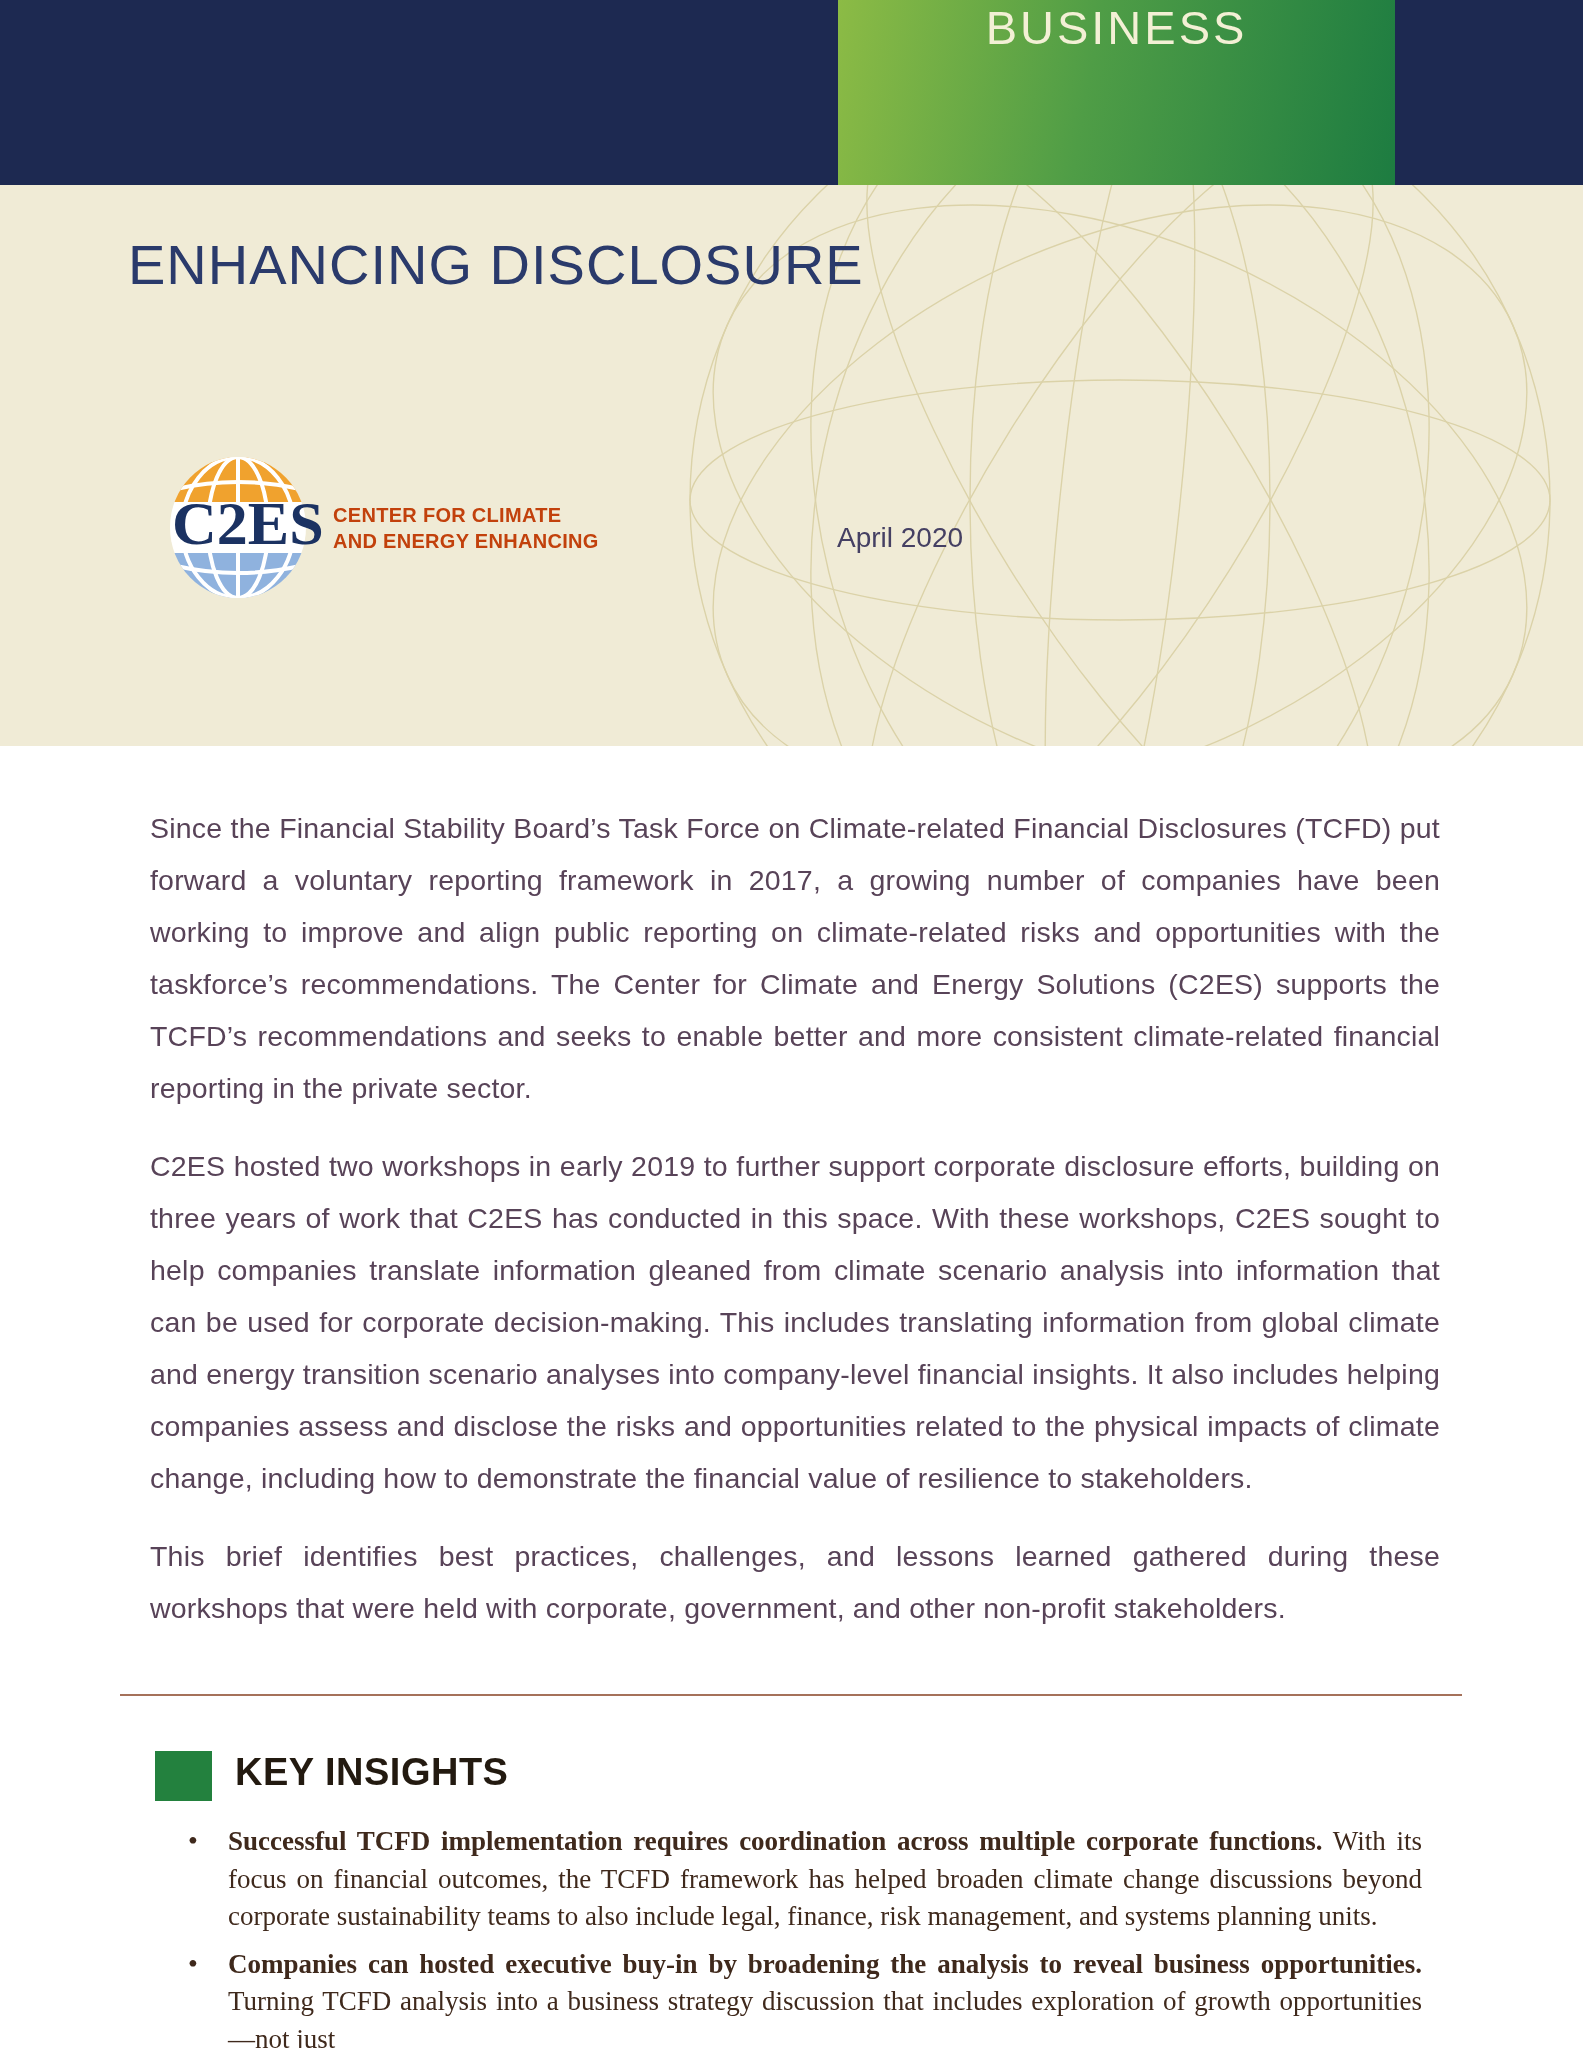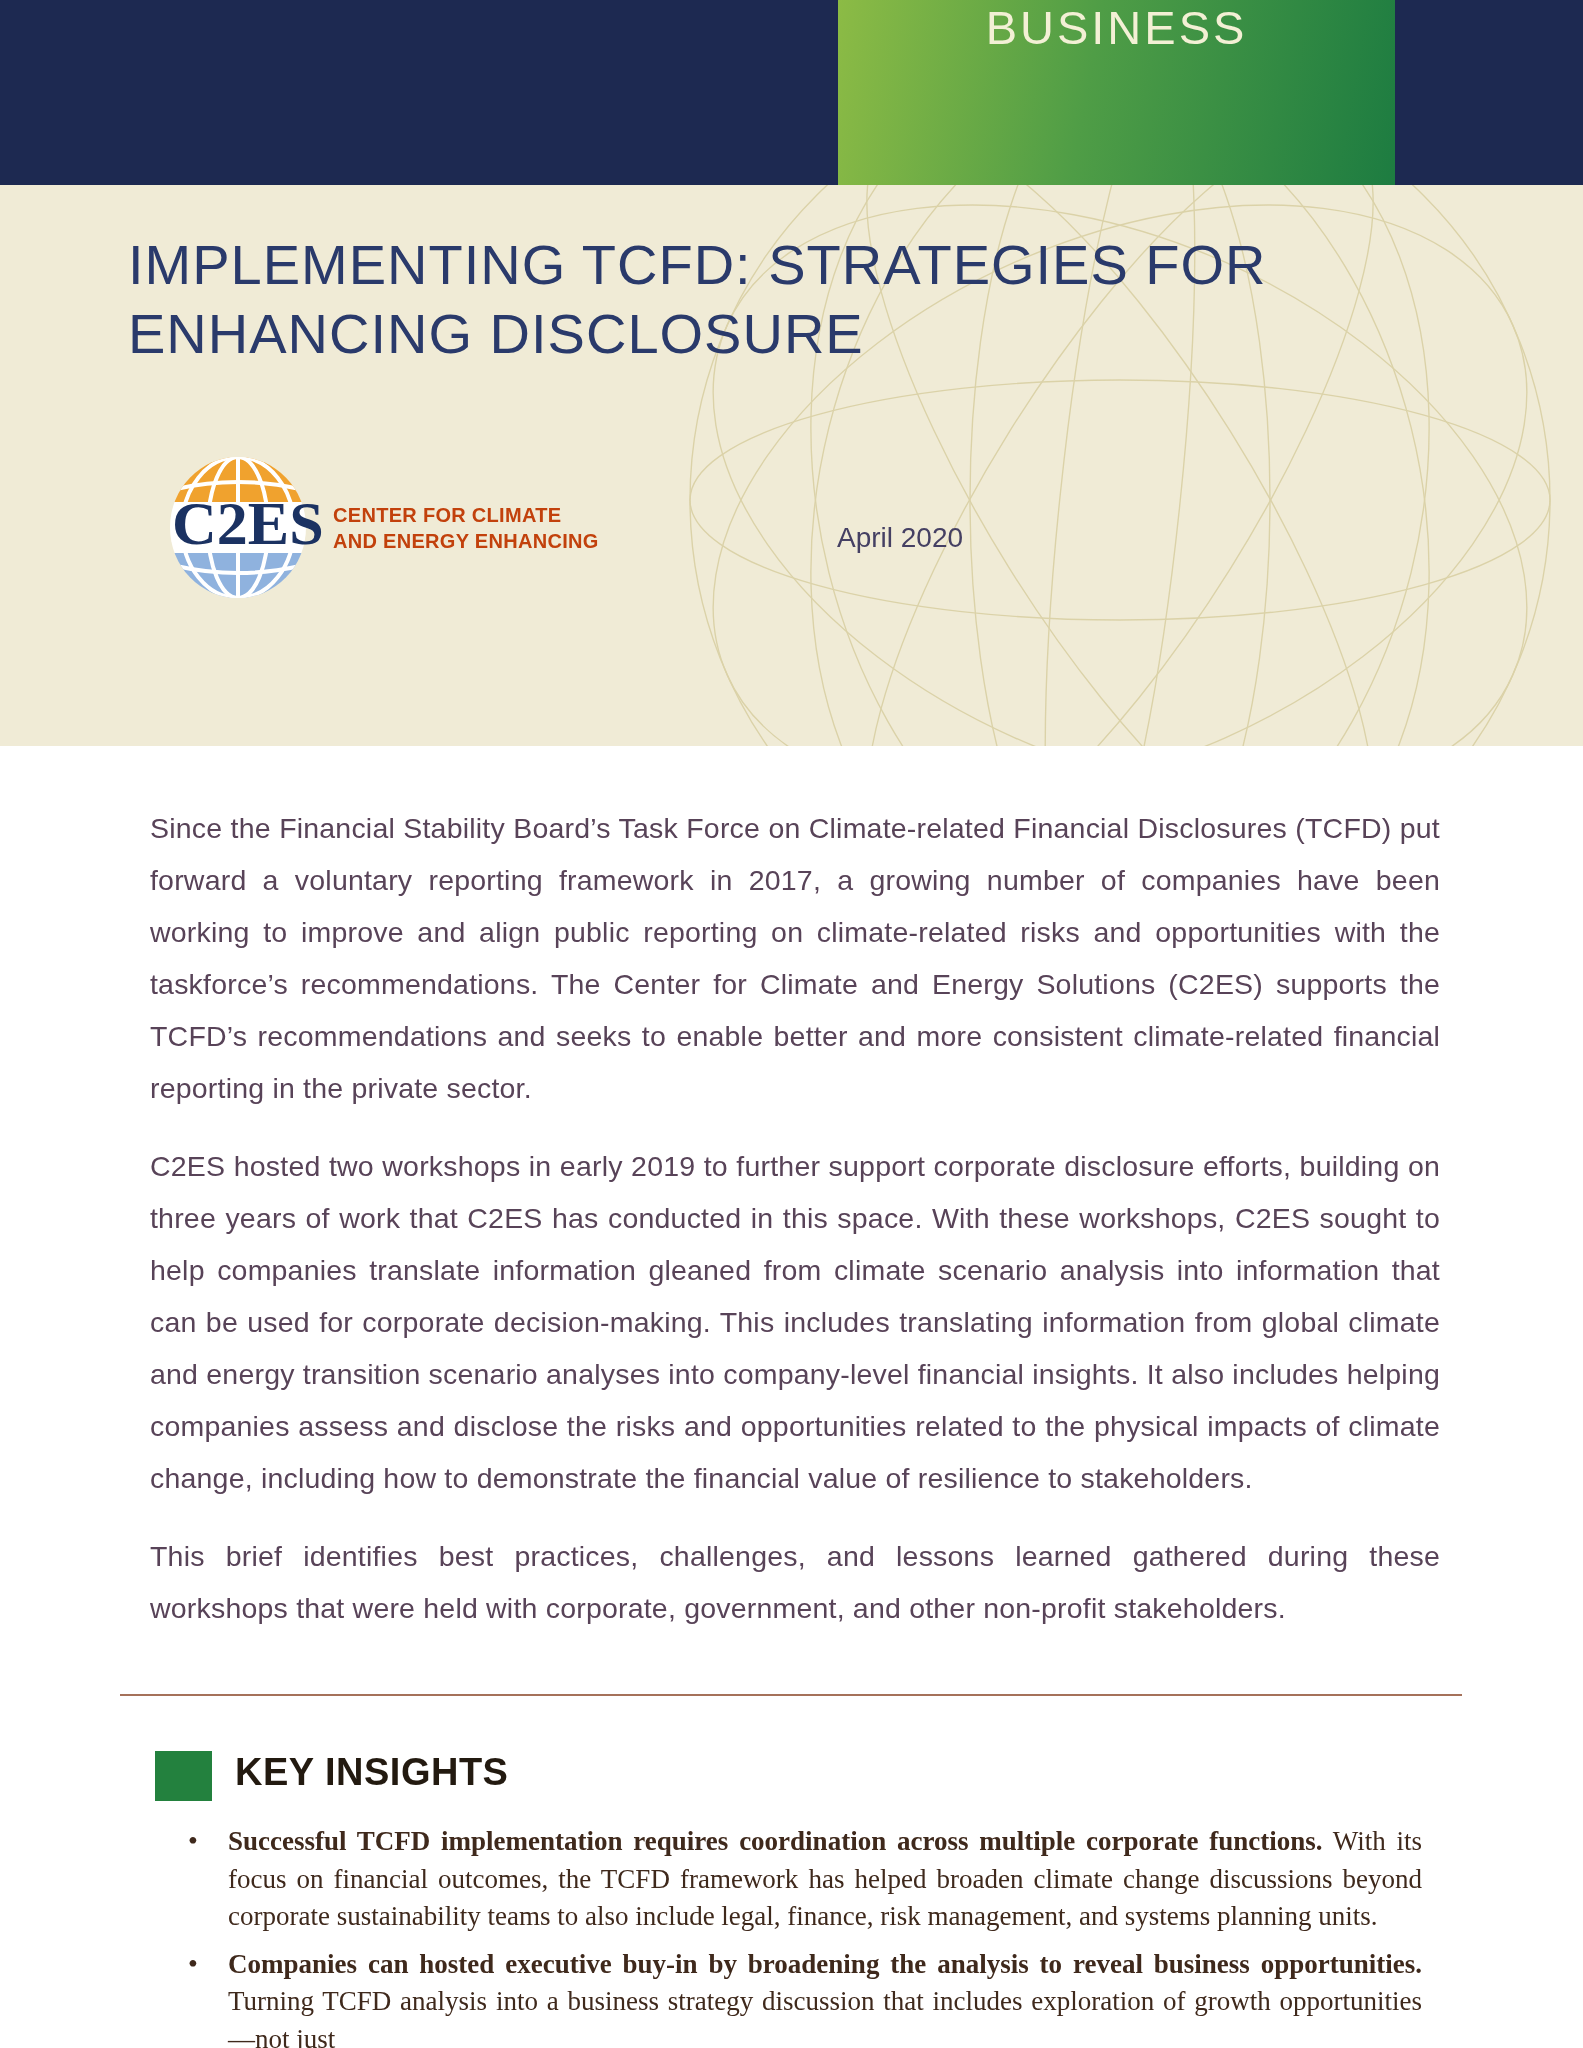--- a/index.html
+++ b/index.html
@@ -67,21 +67,20 @@
       <ellipse cx="1120" cy="315" rx="430" ry="260" transform="rotate(-24 1120 315)"></ellipse>
       <ellipse cx="1120" cy="315" rx="430" ry="130" transform="rotate(58 1120 315)"></ellipse>
       <ellipse cx="1120" cy="315" rx="430" ry="130" transform="rotate(-58 1120 315)"></ellipse>
       <ellipse cx="1120" cy="315" rx="150" ry="430"></ellipse>
       <ellipse cx="1120" cy="315" rx="300" ry="430" transform="rotate(14 1120 315)"></ellipse>
       <ellipse cx="1120" cy="315" rx="300" ry="430" transform="rotate(-14 1120 315)"></ellipse>
       <ellipse cx="1120" cy="315" rx="60" ry="430" transform="rotate(6 1120 315)"></ellipse>
     </svg>
 
     <h1 class="title">
-      <span>IMPLEMENTING TCFD: STRATEGIES FOR</span>
       <span>ENHANCING DISCLOSURE</span>
     </h1>
 
     <svg class="globe" width="136" height="141" viewBox="0 0 136 141">
       <defs>
           <clipPath id="gclip">
             <ellipse cx="68" cy="70.5" rx="68" ry="70.5"></ellipse>
           </clipPath>
         </defs>
       <g clip-path="url(#gclip)">

